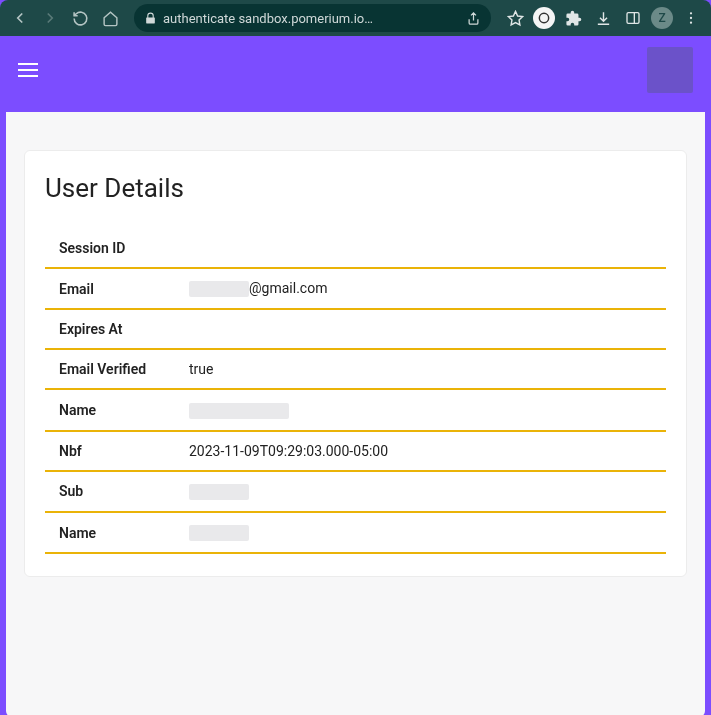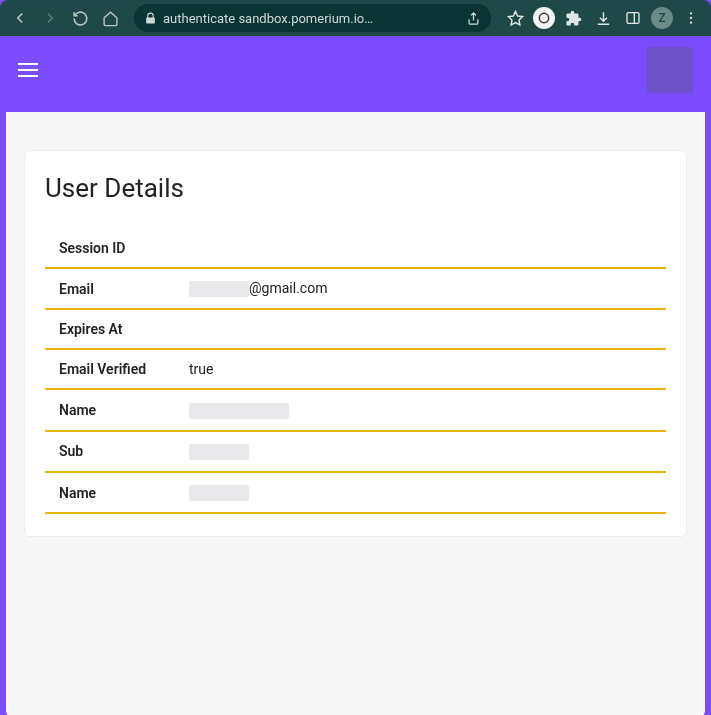--- a/index.html
+++ b/index.html
@@ -258,20 +258,24 @@
             </tr>
             <tr class="detail-row">
               <td class="label">Email Verified</td>
               <td><span>true</span></td>
             </tr>
             <tr class="detail-row">
               <td class="label">Name</td>
               <td><span class="redacted red-md"></span></td>
             </tr>
             <tr class="detail-row">
+              <td class="label">Nbf</td>
+              <td><span>2023-11-09T09:29:03.000-05:00</span></td>
+            </tr>
+            <tr class="detail-row">
               <td class="label">Sub</td>
               <td><span class="redacted red-sm"></span></td>
             </tr>
             <tr class="detail-row">
               <td class="label">Name</td>
               <td><span class="redacted red-sm"></span></td>
             </tr>
           </tbody>
       </table>
     </div>

